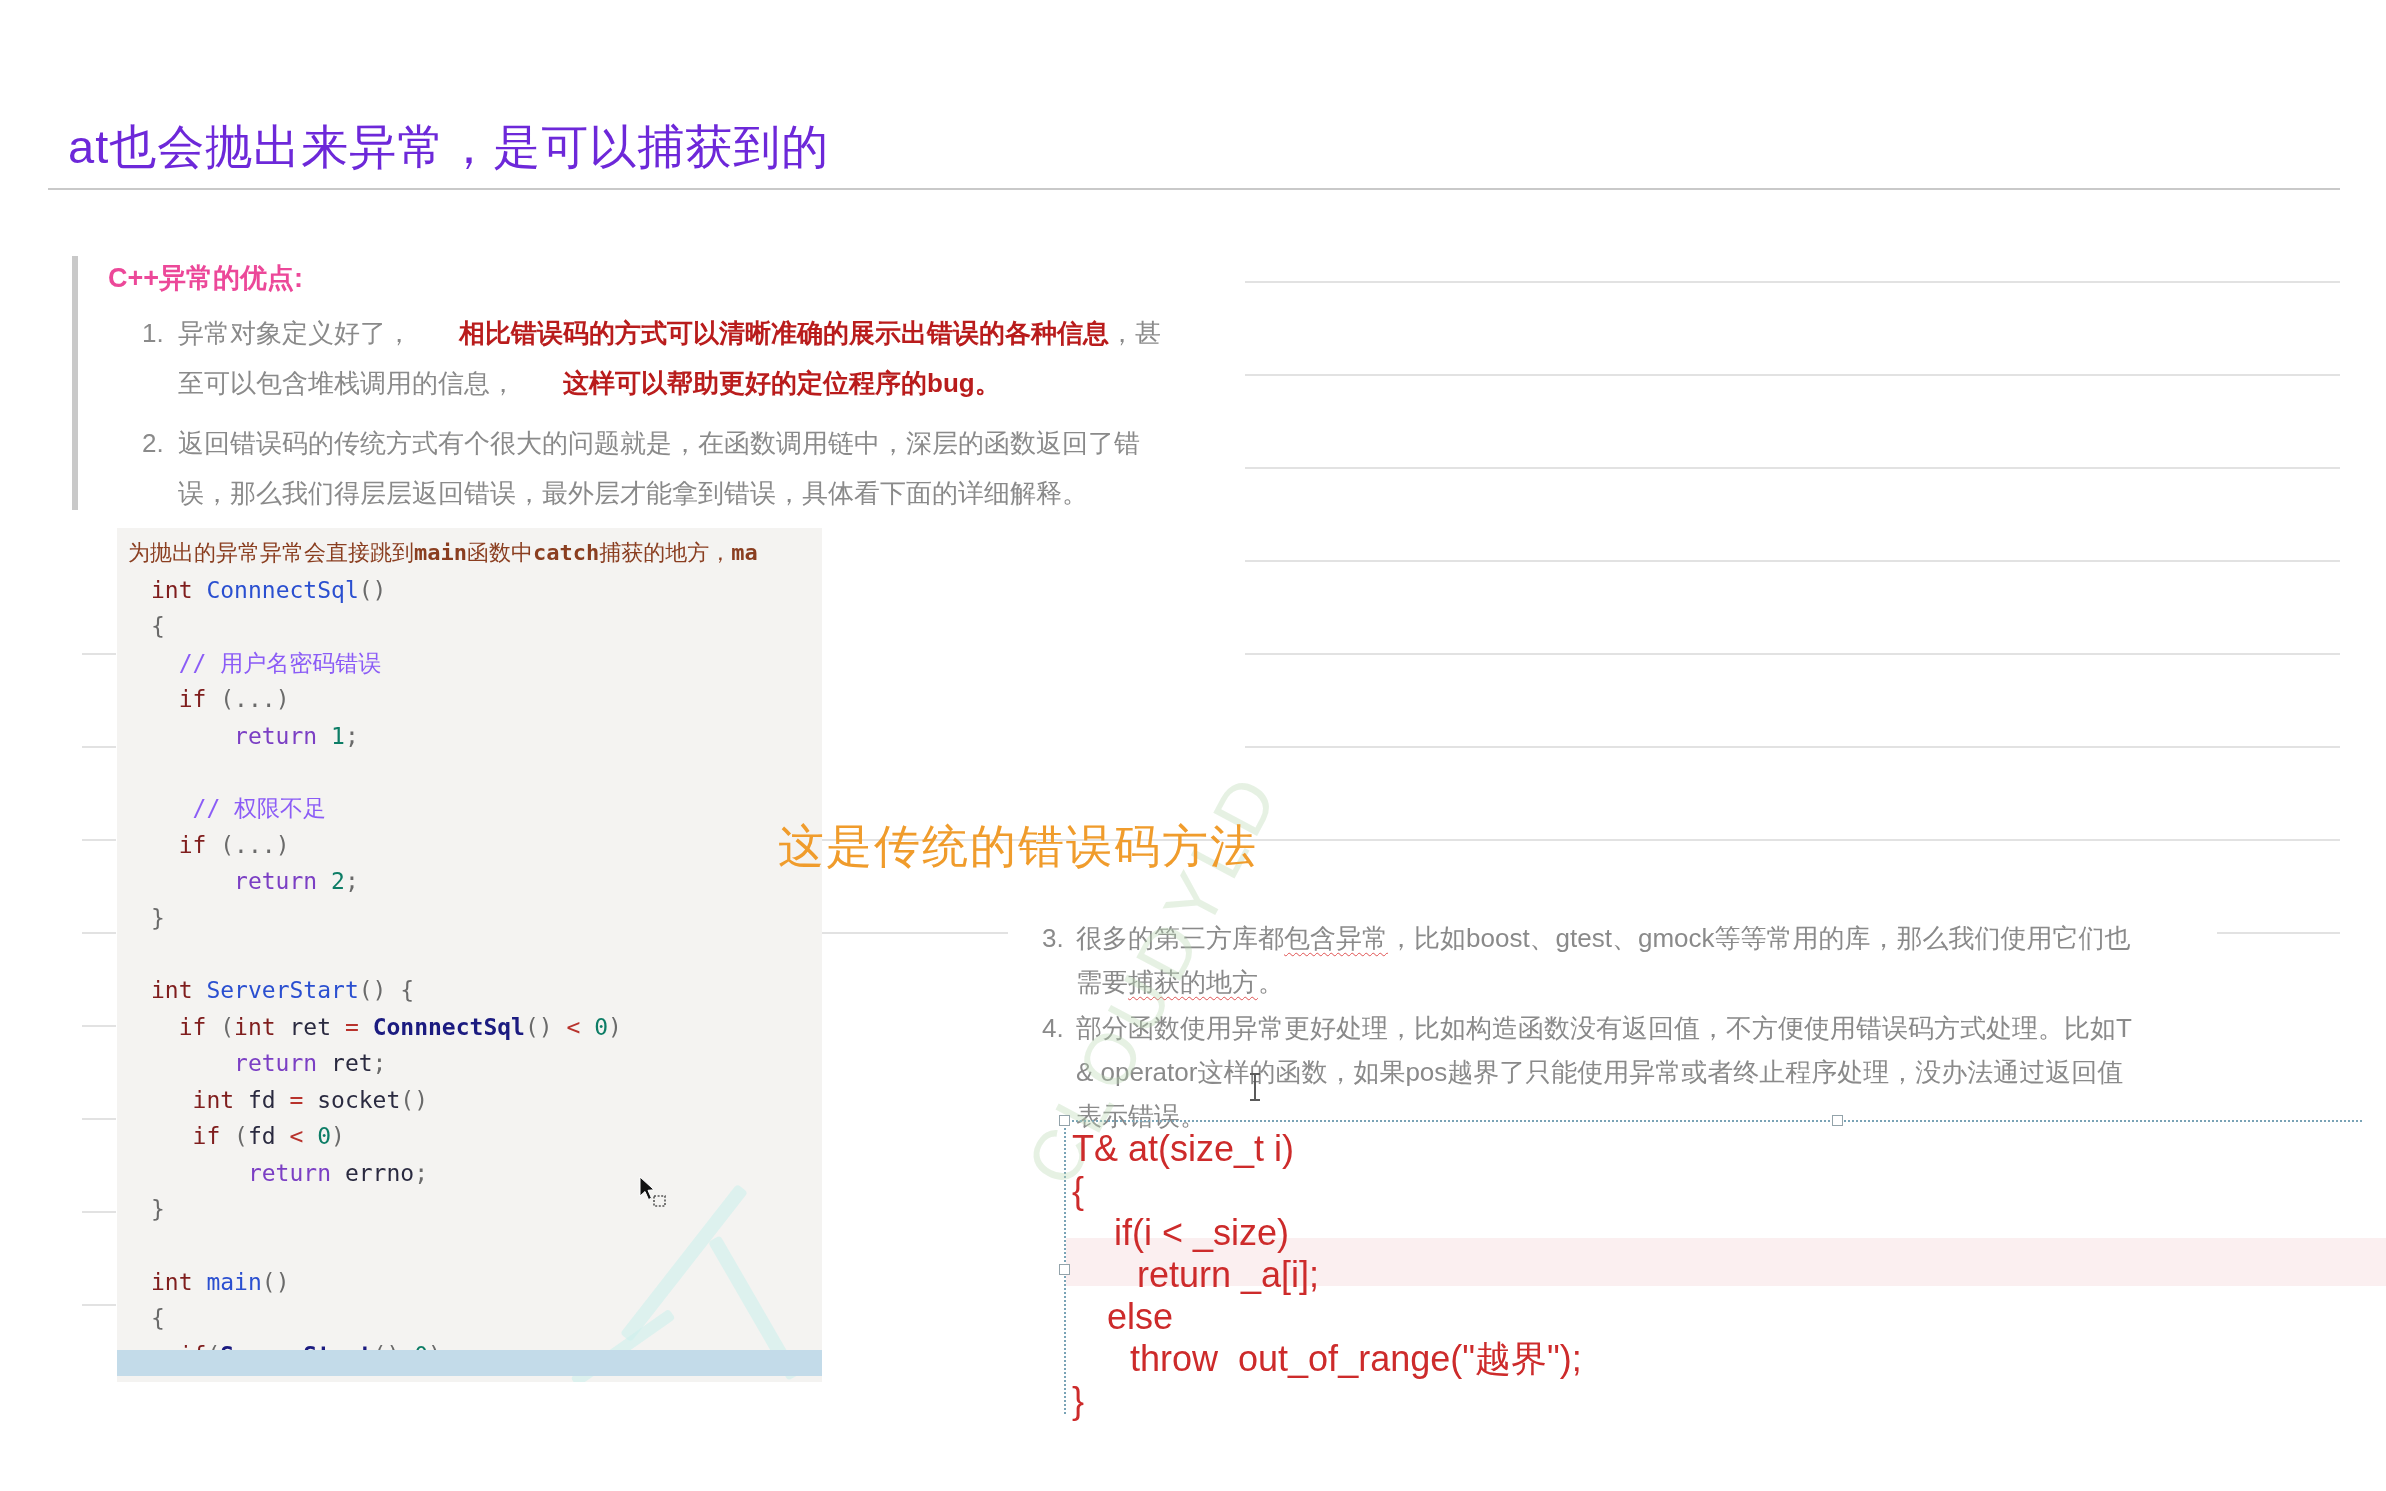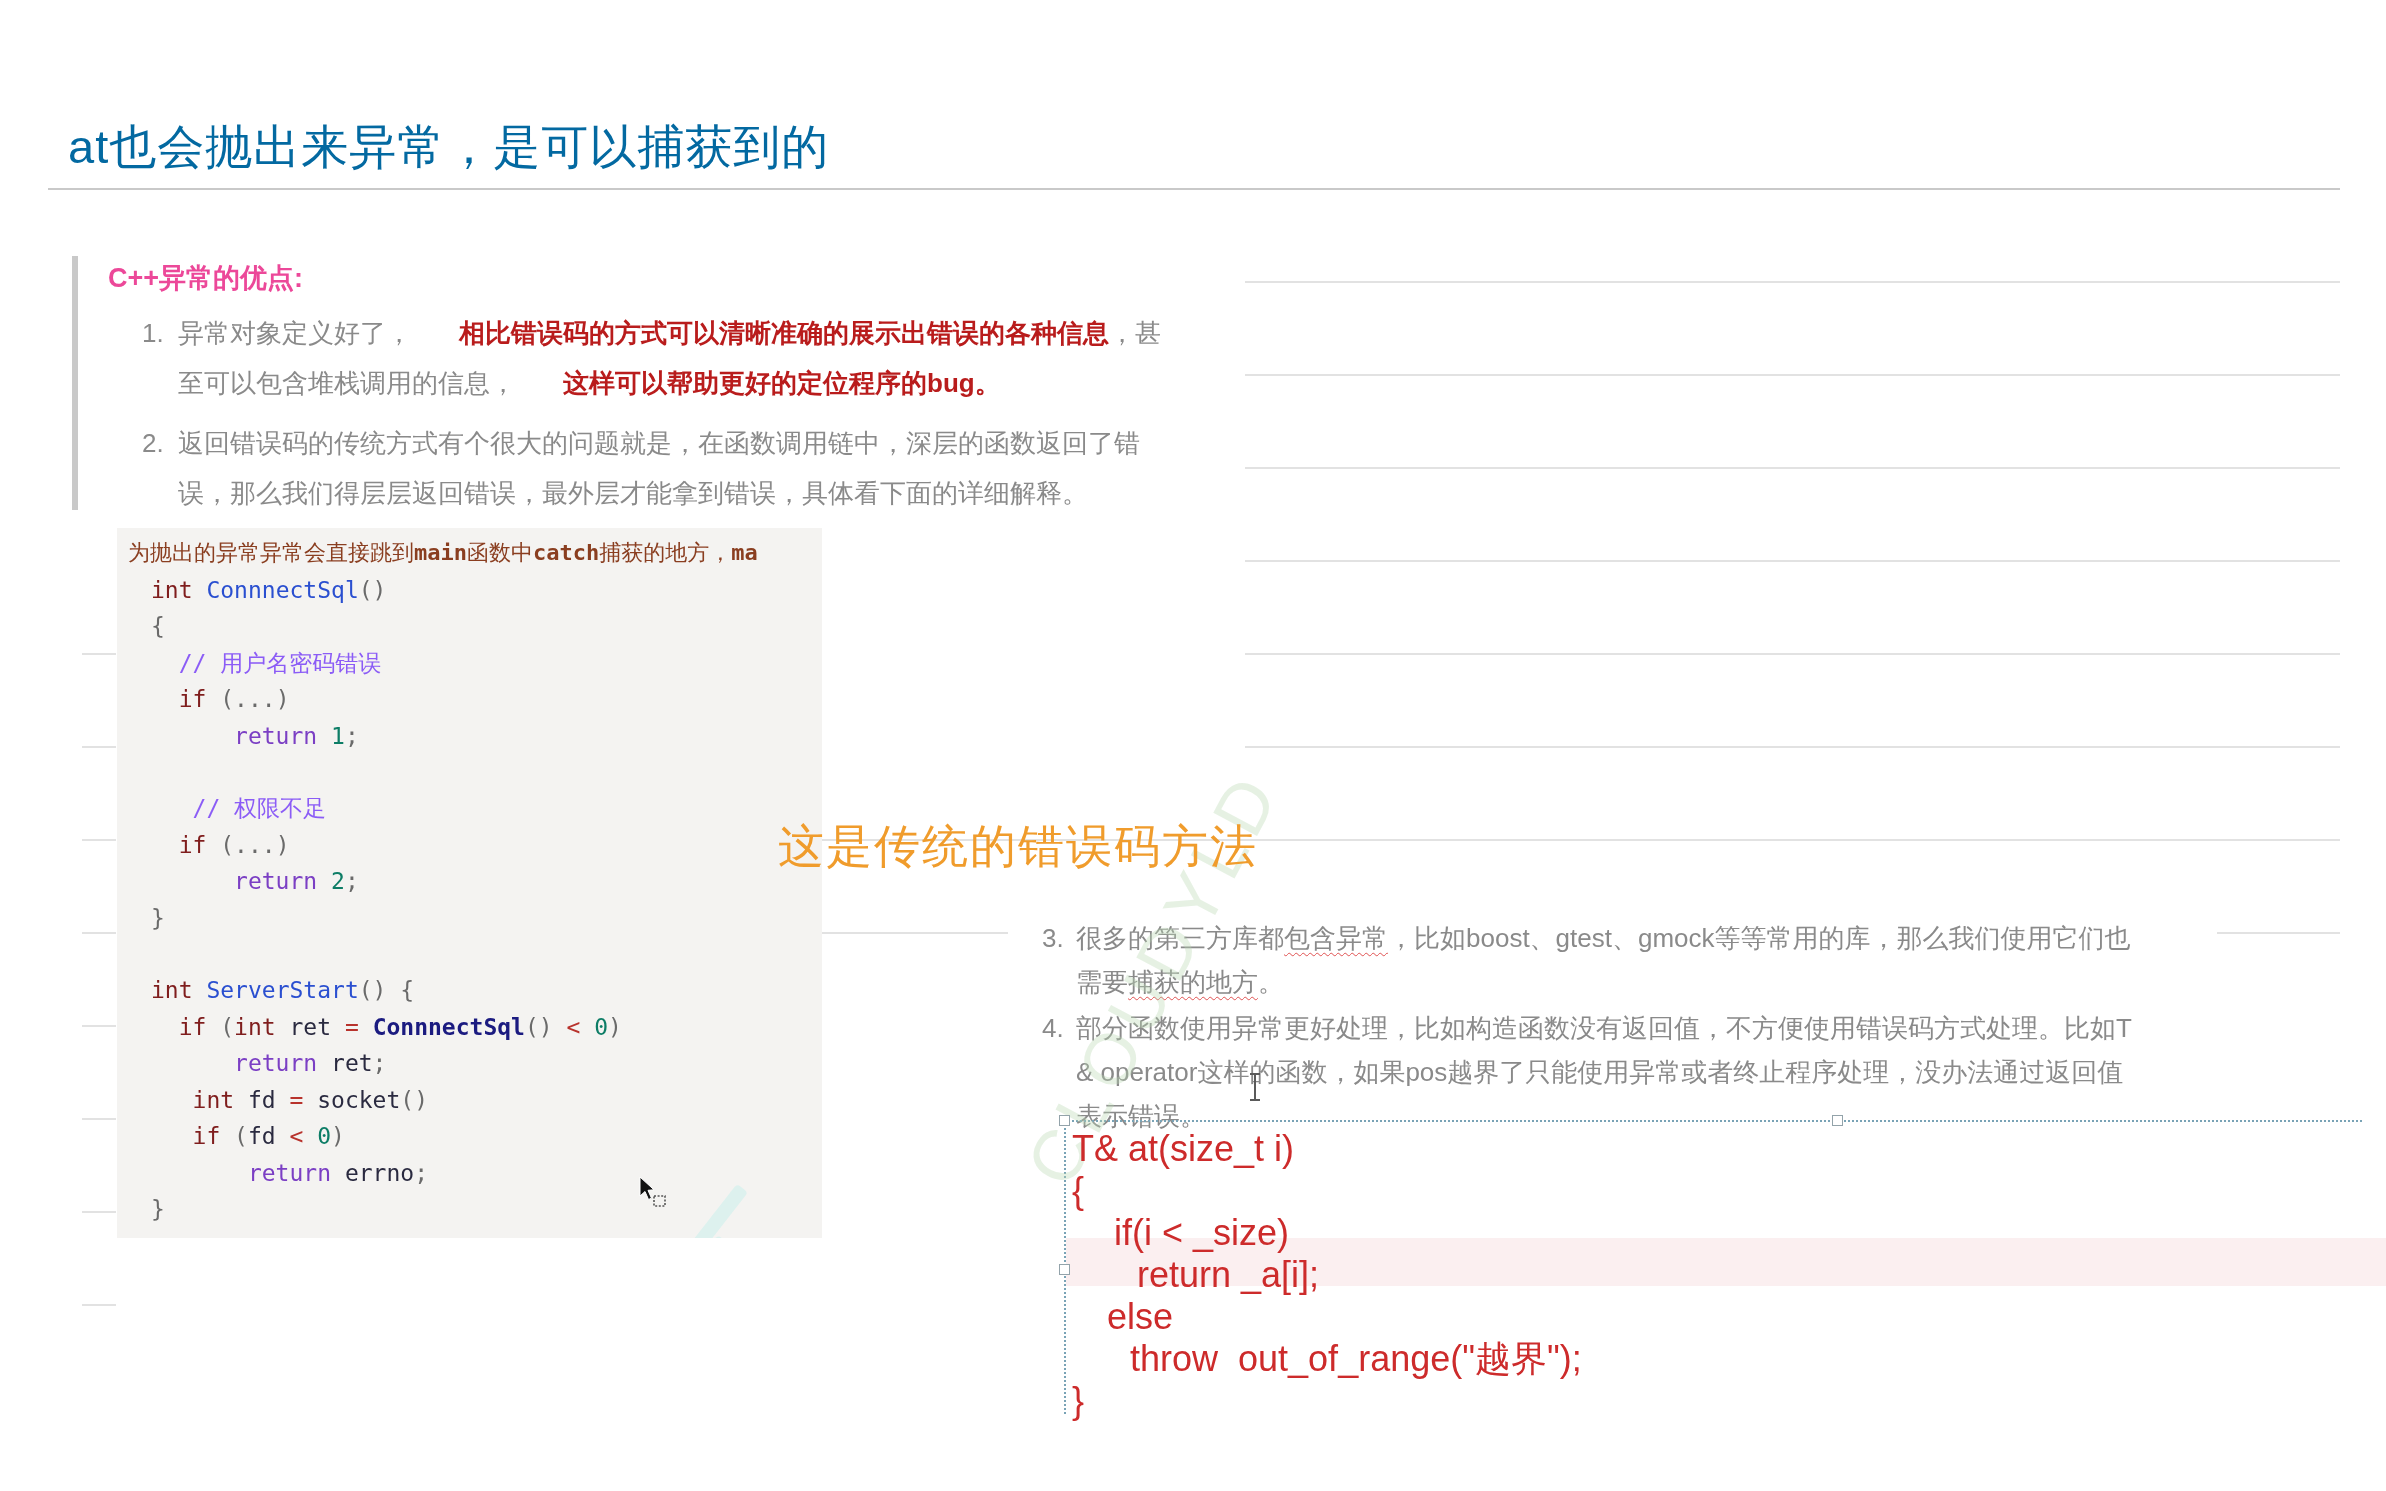--- a/index.html
+++ b/index.html
@@ -2,41 +2,41 @@
 <html><head>
 <meta charset="utf-8">
 <style>
   html,body{margin:0;padding:0;background:#fff;}
   .page{position:relative;width:2386px;height:1491px;background:#ffffff;overflow:hidden;
         font-family:"Liberation Sans","DejaVu Sans",sans-serif;}
   
   .rule{position:absolute;height:2px;background:#e2e2e2;z-index:1;}
   .rule-dark{position:absolute;height:2px;background:#c9c9c9;z-index:1;}
   
-  .ink-title{position:absolute;left:68px;top:116px;font-size:47px;color:#0369a1;
+  .ink-title{position:absolute;left:68px;top:116px;font-size:47px;color:#6d28d9;
              letter-spacing:1px;z-index:6;white-space:nowrap;}
   .ink-mid{position:absolute;left:778px;top:816px;font-size:46px;color:#f09c2c;
            letter-spacing:2px;z-index:6;white-space:nowrap;}
   
   .note-block{position:absolute;left:48px;top:248px;width:1196px;height:374px;background:#fff;z-index:2;}
   .note-bar{position:absolute;left:24px;top:8px;width:6px;height:254px;background:#c9c9c9;}
   .note-heading{position:absolute;left:60px;top:12px;font-size:27px;font-weight:bold;color:#ec4899;}
   .note-list{position:absolute;left:94px;top:60px;width:1028px;}
   .li-row{display:flex;margin-bottom:10px;}
   .li-num{flex:0 0 36px;font-size:26px;line-height:50px;color:#8a8a8a;}
   .li-text{flex:1;font-size:26px;line-height:50px;color:#8a8a8a;word-break:break-all;}
   .seg-bold{font-weight:bold;color:#b91c1c;margin-left:47px;}
   .seg-wavy{text-decoration:underline wavy #e05252;text-decoration-thickness:1px;text-underline-offset:5px;}
   
   .right-block{position:absolute;left:1042px;top:912px;width:1090px;background:#fff;z-index:2;padding:4px 0 6px 0;}
   .right-block .li-num{flex:0 0 34px;line-height:44px;}
   .right-block .li-text{line-height:44px;}
   .right-block .li-row{margin-bottom:2px;}
   
-  .code-block{position:absolute;left:117px;top:528px;width:705px;height:710px;background:#f4f3f1;
+  .code-block{position:absolute;left:117px;top:528px;width:705px;height:854px;background:#f4f3f1;
               overflow:hidden;z-index:3;}
   .code-header{position:absolute;left:11px;top:10px;white-space:nowrap;font-size:22px;}
   .tk-hc{color:#8a3e20;font-family:"DejaVu Serif",serif;}
   .tk-hm{color:#8a3e20;font-weight:bold;font-family:"DejaVu Sans Mono",monospace;}
   .code-lines{position:absolute;left:34px;top:44px;font-family:"DejaVu Sans Mono",monospace;
               font-size:23px;line-height:36.4px;}
   .code-line{white-space:pre;}
   .tk-t{color:#7f1d1d;}  .tk-f{color:#2a4fd0;}  .tk-p{color:#6a6a6a;}
   .tk-c{color:#8b5cf6;}  .tk-k{color:#7f1d1d;}  .tk-r{color:#7b3fc4;}
   .tk-n{color:#0d7d66;}  .tk-v{color:#2a2a40;}  .tk-o{color:#b8322c;}

